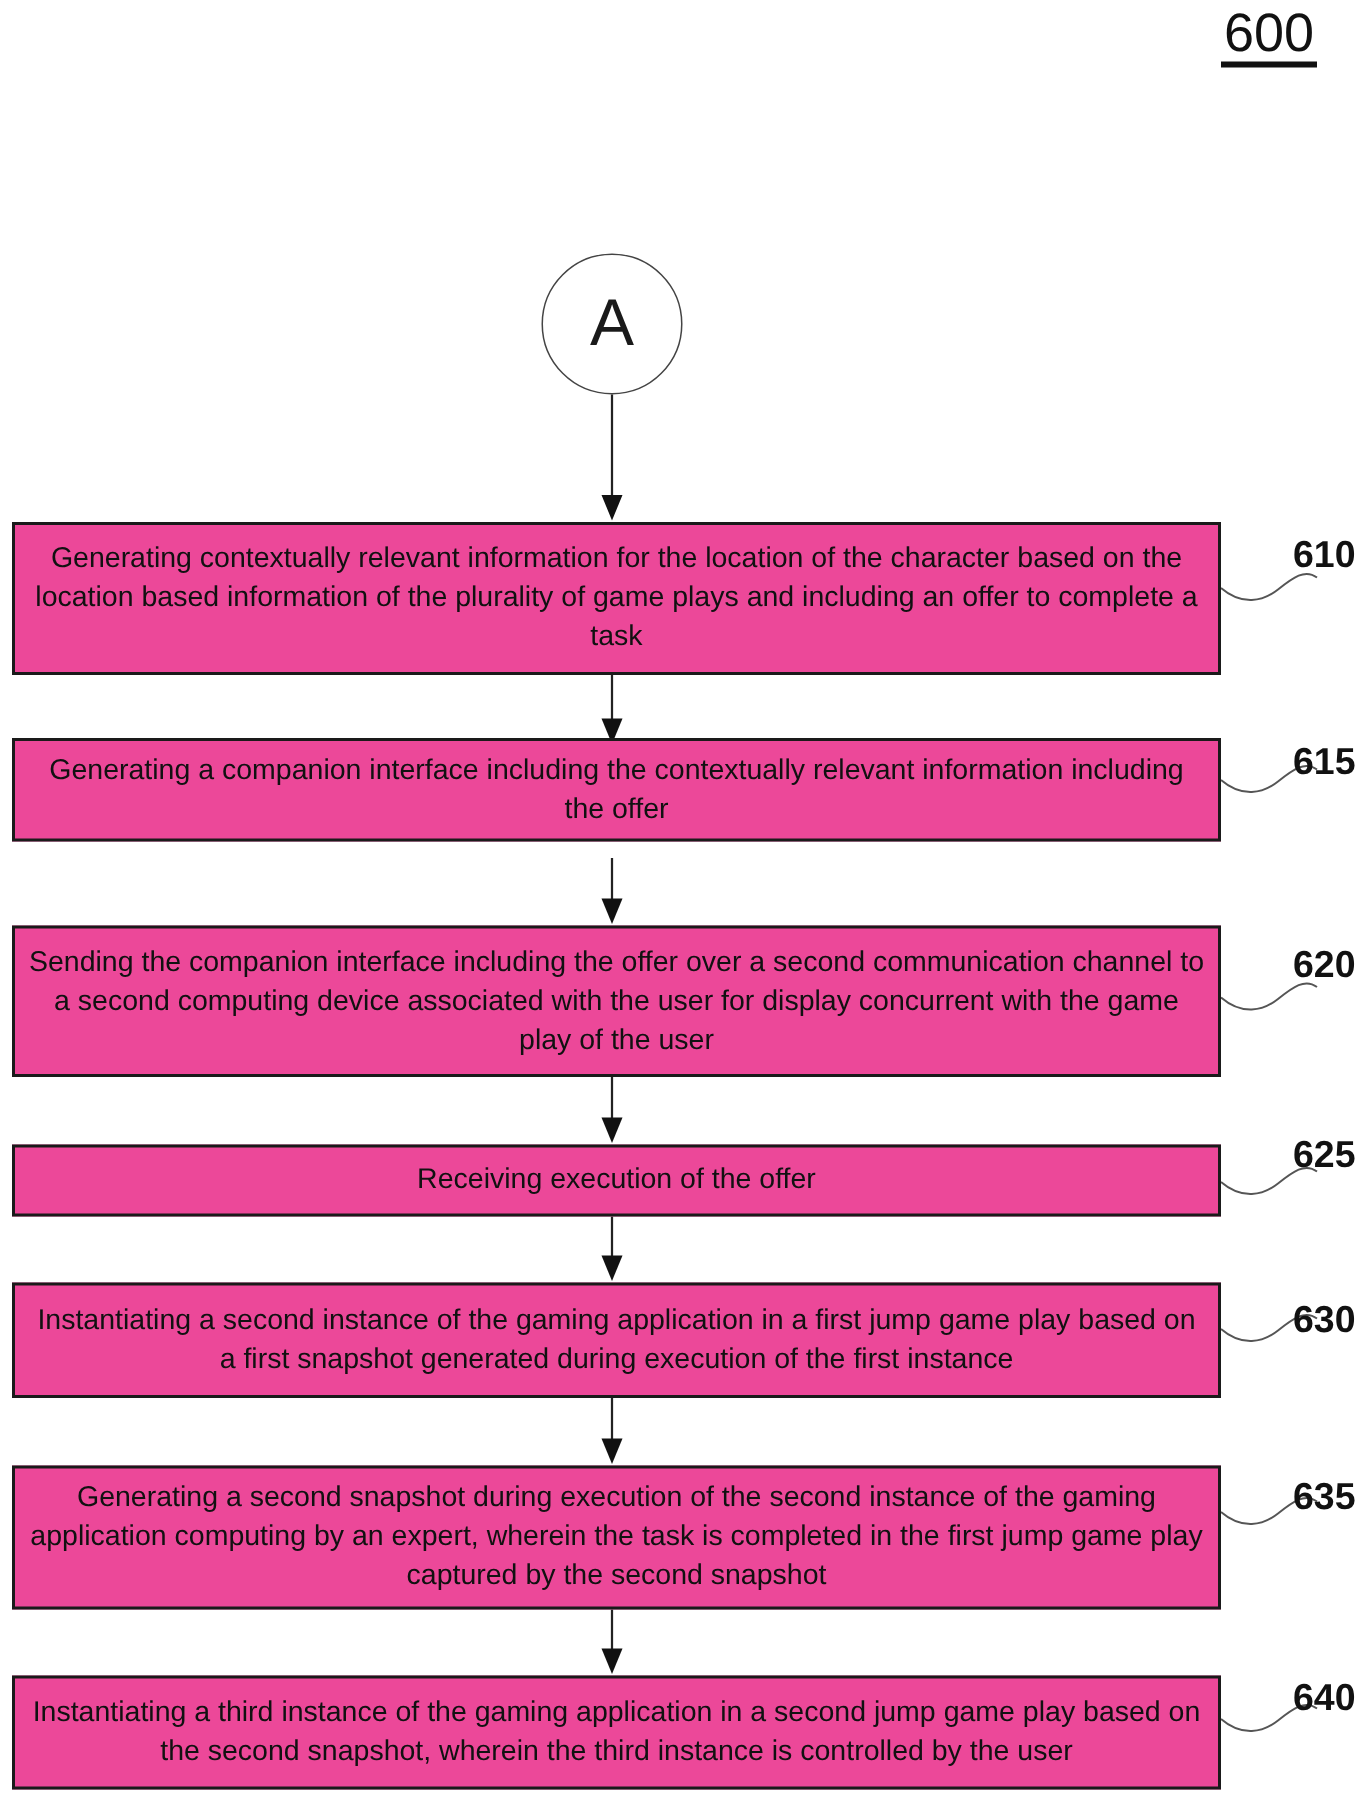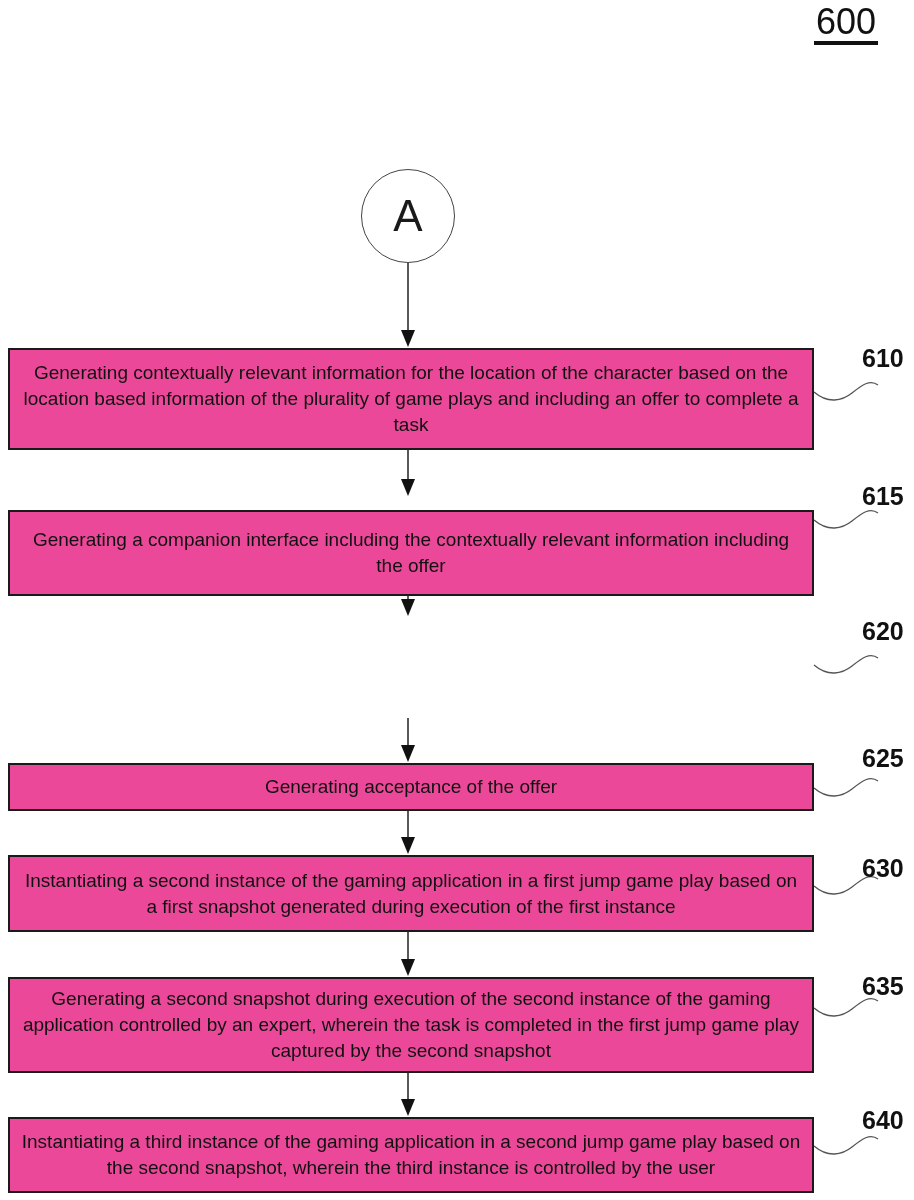--- a/index.html
+++ b/index.html
@@ -58,20 +58,21 @@
     line-height: 26px;
     color: #111;
   }
   .ref-label {
     position: absolute;
     left: 862px;
     font-size: 25px;
     font-weight: bold;
     color: #111;
     line-height: 1.0;
+    margin-top: 12px;
   }
   svg.overlay {
     position: absolute;
     left: 0;
     top: 0;
     pointer-events: none;
   }
 </style>
 </head>
 <body>
@@ -110,31 +111,34 @@
       <path d="M 814 788 C 828 800 842 797 852 789 C 862 781 870 775 878 781"></path>
       <path d="M 814 886 C 828 898 842 895 852 887 C 862 879 870 873 878 879"></path>
       <path d="M 814 1008 C 828 1020 842 1017 852 1009 C 862 1001 870 995 878 1001"></path>
       <path d="M 814 1146 C 828 1158 842 1155 852 1147 C 862 1139 870 1133 878 1139"></path>
     </g>
   </svg>
 
   <div class="step-box" style="top:348px; height:102px">
     <span>Generating contextually relevant information for the location of the character based on the location based information of the plurality of game plays and including an offer to complete a task</span>
   </div>
-  <div class="step-box" style="top:510px; height:86px">
+  <div class="step-box" style="top:492px; height:69px">
     <span>Generating a companion interface including the contextually relevant information including the offer</span>
   </div>
+  <div class="step-box" style="top:617px; height:101px">
+    <span>Sending the companion interface including the offer over a second communication channel to a second computing device associated with the user for display concurrent with the game play of the user</span>
+  </div>
   <div class="step-box" style="top:763px; height:48px">
-    <span>Generating acceptance of the offer</span>
+    <span>Receiving execution of the offer</span>
   </div>
   <div class="step-box" style="top:855px; height:77px">
     <span>Instantiating a second instance of the gaming application in a first jump game play based on a first snapshot generated during execution of the first instance</span>
   </div>
   <div class="step-box" style="top:977px; height:96px">
-    <span>Generating a second snapshot during execution of the second instance of the gaming application controlled by an expert, wherein the task is completed in the first jump game play captured by the second snapshot</span>
+    <span>Generating a second snapshot during execution of the second instance of the gaming application computing by an expert, wherein the task is completed in the first jump game play captured by the second snapshot</span>
   </div>
   <div class="step-box" style="top:1117px; height:76px">
     <span>Instantiating a third instance of the gaming application in a second jump game play based on the second snapshot, wherein the third instance is controlled by the user</span>
   </div>
 
   <div class="ref-label" style="top:346px">610</div>
   <div class="ref-label" style="top:484px">615</div>
   <div class="ref-label" style="top:619px">620</div>
   <div class="ref-label" style="top:746px">625</div>
   <div class="ref-label" style="top:856px">630</div>

